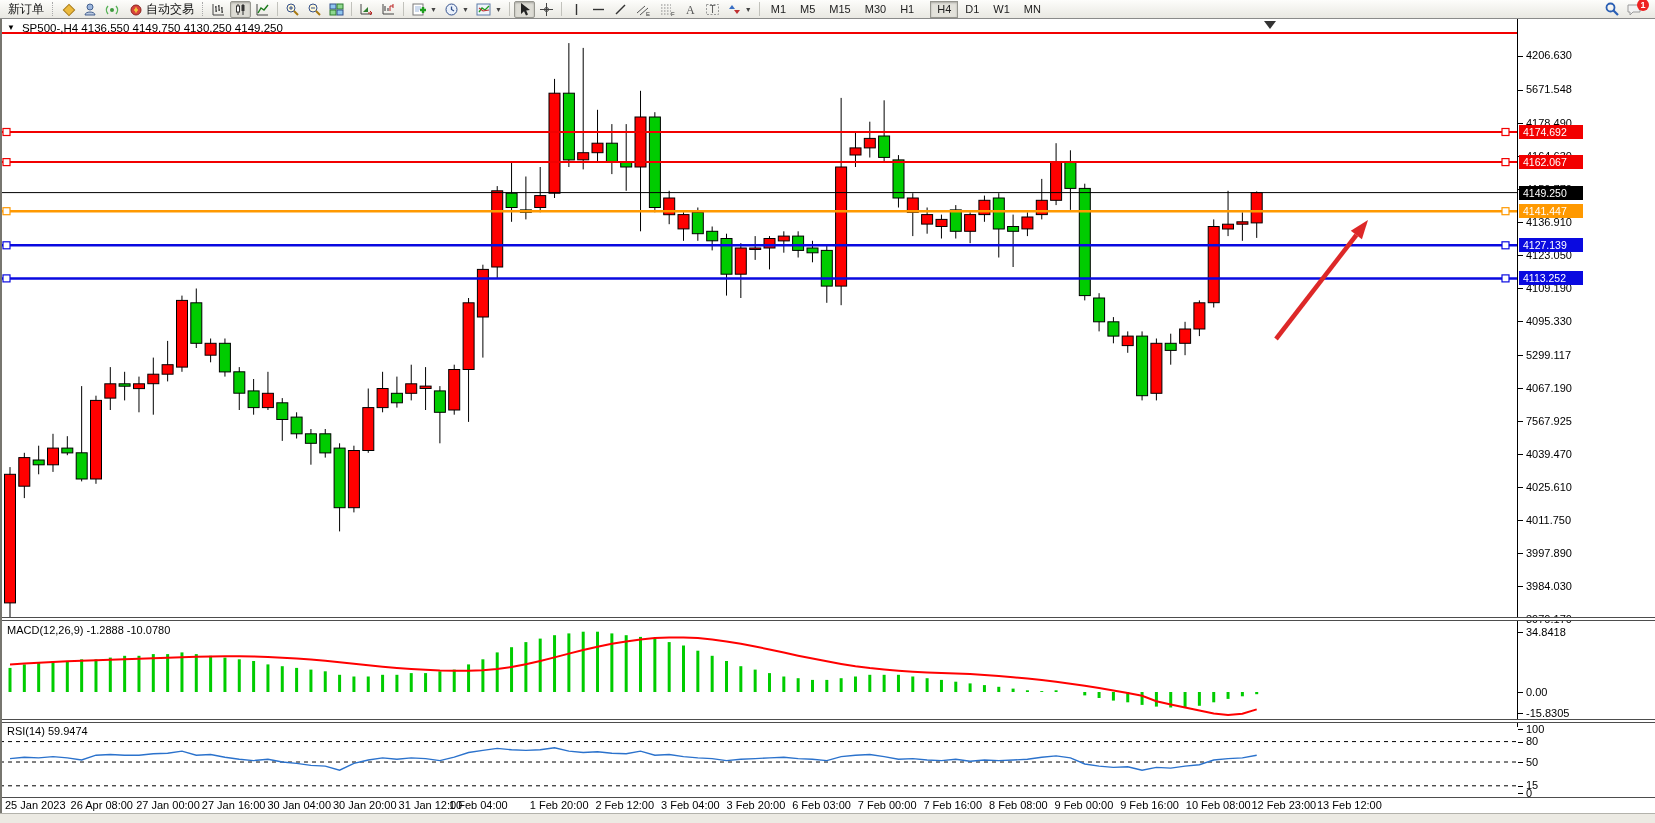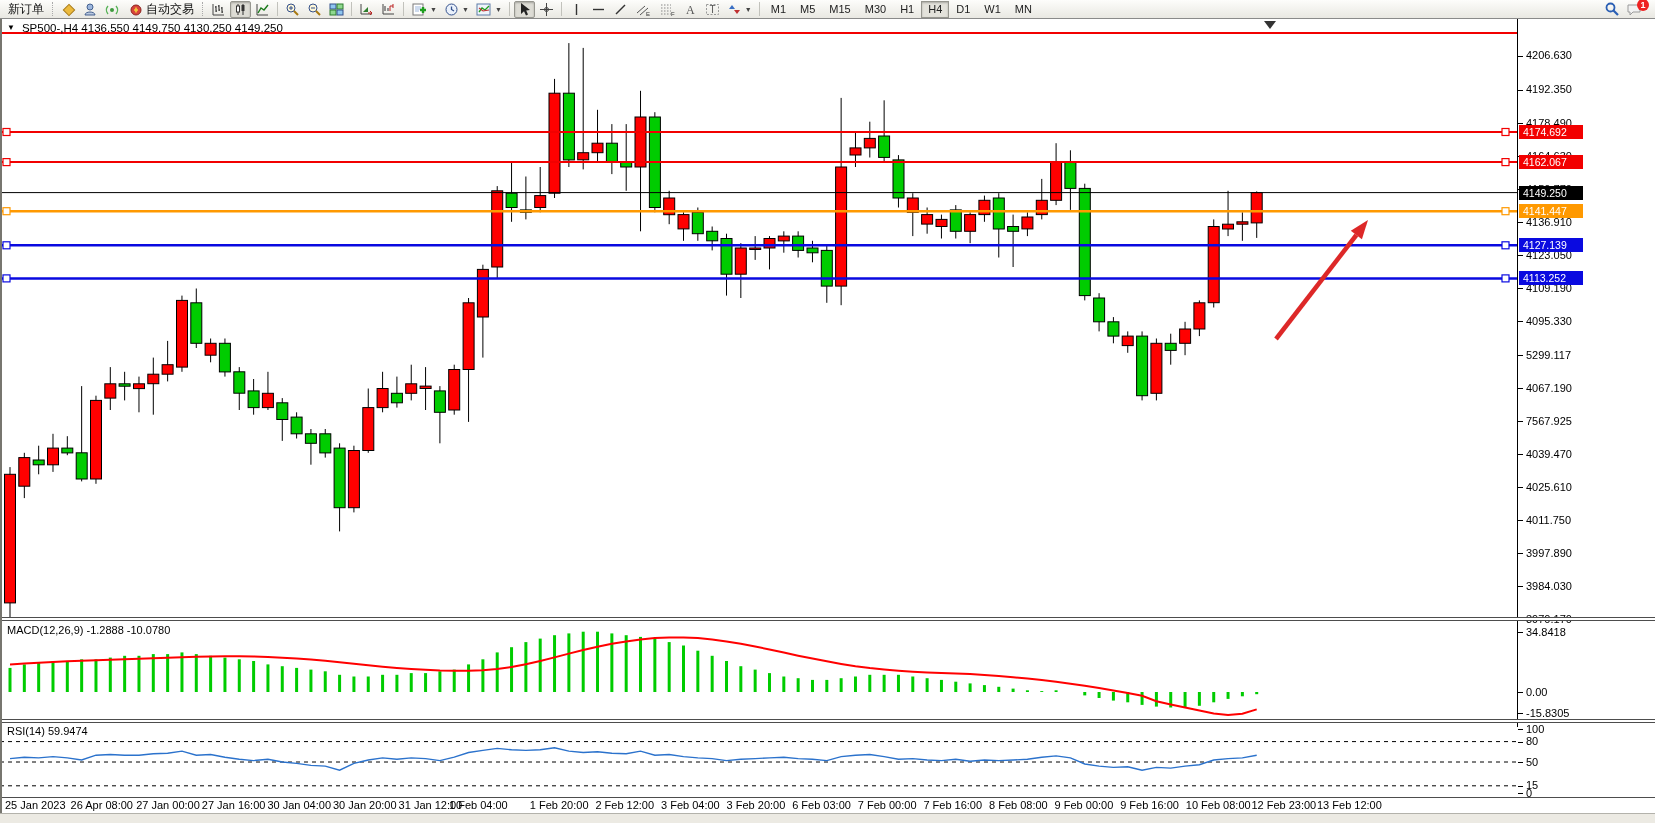--- a/index.html
+++ b/index.html
@@ -13,21 +13,21 @@
     display:flex; align-items:center; gap:1px; padding:0 3px; font-size:12px; color:#111; z-index:20; }
   .tb-btn { height:17px; min-width:20px; display:flex; align-items:center; justify-content:center;
     gap:2px; padding:0 2px; border:1px solid transparent; border-radius:2px; }
   .tb-btn.pressed { background:#dddcd5; border-color:#979790; box-shadow:inset 0 1px 2px rgba(0,0,0,.25); }
   .tb-text { padding:16px 4px; white-space:nowrap; }
   .sep { width:1px; height:14px; background:#c2c2bc; margin:0 3px; }
   .grip { width:3px; height:14px; border-left:1px dotted #aaa; margin:0 2px; }
   .caret { font-size:7px; color:#444; margin-left:1px; }
   .tf-btn { font-size:11px; color:#222; height:17px; padding:0 6px; display:flex; align-items:center;
     border:1px solid transparent; }
-  .tf-btn.active { background:#e3e2db; border-color:#95958e; box-shadow:inset 0 1px 2px rgba(0,0,0,.25); }
+  .tf-btn.active { background:#e3e2db; border-color:#95958e; box-shadow:inset 0 1px 2px rgba(0,0,0,.25);margin-left:9px; }
   #tb-right { margin-left:auto; display:flex; align-items:center; }
   #chat-badge { position:absolute; right:-4px; top:-3px; width:12px; height:12px; background:#e22;
     border-radius:50%; color:#fff; font-size:9px; line-height:12px; text-align:center; font-weight:bold; }
 
   
   #left-edge { position:absolute; left:0; top:19px; width:2px; height:794px; background:#77766f; z-index:15; }
   #titlebar { position:absolute; left:0; top:20px; width:1500px; height:15px; display:flex; align-items:center;
     gap:7px; padding-left:7px; font-size:11.5px; color:#000; z-index:8; }
   #symbol-caret { font-size:8px; color:#000; }
   #shift-marker { position:absolute; left:1264px; top:21px; width:0; height:0; z-index:9;
@@ -576,21 +576,21 @@
       </g>
       <polyline fill="none" stroke="#2b72cc" stroke-width="1.4" points="10,35.6 24.33,34.2 38.66,34.9 52.99,33.6 67.32,34.9 81.65,37.0 95.98,32.2 110.31,31.5 124.64,32.2 138.97,32.2 153.3,30.8 167.63,30.2 181.96,28.1 196.29,32.2 210.62,31.5 224.95,34.2 239.28,36.3 253.61,37.6 267.94,36.3 282.27,39.0 296.6,40.4 310.93,42.4 325.26,43.1 339.59,47.2 353.92,40.4 368.25,37.0 382.58,34.9 396.91,36.3 411.24,34.9 425.57,35.6 439.9,37.6 454.23,34.2 468.56,29.5 482.89,27.4 497.22,25.4 511.55,26.8 525.88,27.4 540.21,26.8 554.54,24.7 568.87,28.1 583.2,29.5 597.53,28.8 611.86,30.2 626.19,30.8 640.52,28.1 654.85,32.2 669.18,31.5 683.51,33.6 697.84,34.9 712.17,35.6 726.5,37.6 740.83,36.3 755.16,35.6 769.49,34.9 783.82,34.2 798.15,35.6 812.48,36.3 826.8100000000001,37.6 841.14,33.6 855.47,32.2 869.8,31.5 884.13,33.6 898.46,36.3 912.79,35.6 927.12,37.0 941.45,37.6 955.78,36.3 970.11,38.3 984.44,37.0 998.77,37.6 1013.1,37.0 1027.4299999999998,36.3 1041.76,34.2 1056.09,32.9 1070.42,34.9 1084.75,41.0 1099.08,43.1 1113.41,44.4 1127.74,43.8 1142.07,47.2 1156.4,44.4 1170.73,45.1 1185.06,43.1 1199.39,41.7 1213.72,37.0 1228.05,35.6 1242.38,34.9 1256.71,32.2 "></polyline>
     </svg>
   <div class="pane-label" id="rsi-label">RSI(14) 59.9474</div>
   <div id="axis-floor"></div>
 
   <div id="axis-col">
       <div class="tick-dash" style="top:36.9px"></div>
       <div class="tick-label" style="top:30.4px">4206.630</div>
       <div class="tick-dash" style="top:70.9px"></div>
-      <div class="tick-label" style="top:64.4px">4192.350</div>
+      <div class="tick-label" style="top:64.4px">5671.548</div>
       <div class="tick-dash" style="top:104.0px"></div>
       <div class="tick-label" style="top:97.5px">4178.490</div>
       <div class="tick-dash" style="top:137.0px"></div>
       <div class="tick-label" style="top:130.5px">4164.630</div>
       <div class="tick-dash" style="top:170.0px"></div>
       <div class="tick-label" style="top:163.5px">4150.770</div>
       <div class="tick-dash" style="top:203.0px"></div>
       <div class="tick-label" style="top:196.5px">4136.910</div>
       <div class="tick-dash" style="top:236.0px"></div>
       <div class="tick-label" style="top:229.5px">4123.050</div>

